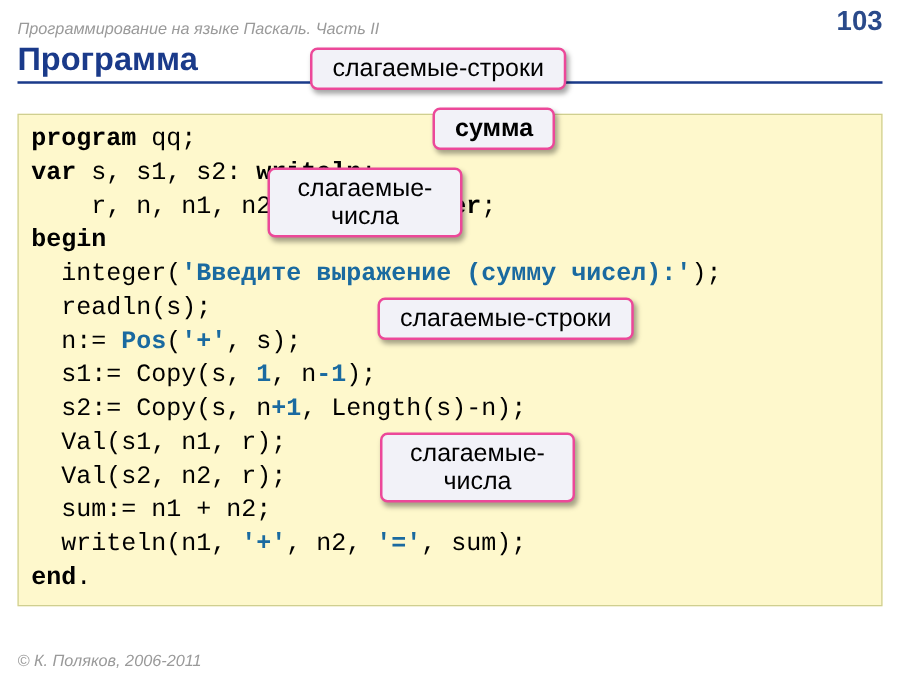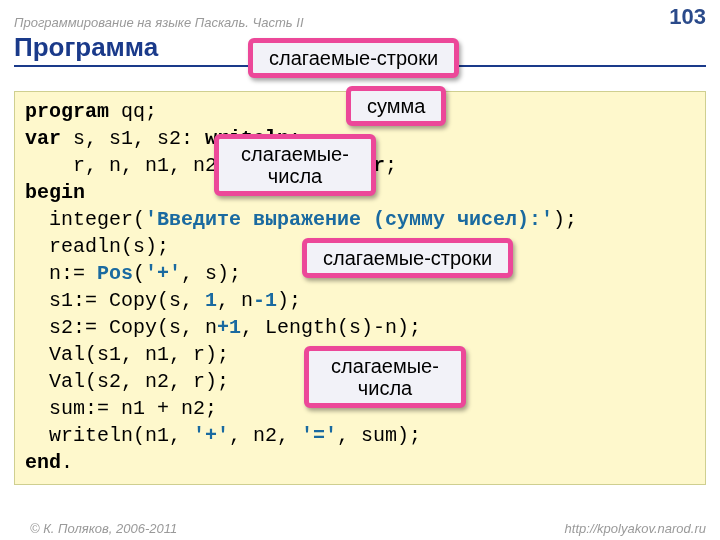--- a/index.html
+++ b/index.html
@@ -47,36 +47,36 @@
     line-height: 27px;
     color: #000;
     white-space: pre;
   }
   .kw { color: #000; font-weight: bold; }
   .str { color: #1a6aa0; font-weight: bold; margin-top: 20px; }
   .blue { color: #1a6aa0; font-weight: bold; }
   .callout {
     position: absolute;
     background: #f2f2f8;
-    border: 5px solid #ec4899;
+    border: 2px solid #ec4899;
     border-radius: 6px;
     padding: 4px 16px;
     font-family: Arial, sans-serif;
     font-size: 20px;
     color: #000;
     box-shadow: 2px 3px 4px rgba(0,0,0,0.35);
     text-align: center;
     line-height: 22px;
     white-space: normal;
     z-index: 5;
   }
   .footer {
     position: absolute;
     bottom: 4px;
-    left: 16px;
+    left: 0;
     right: 0;
     display: flex;
     justify-content: space-between;
     padding: 0 14px;
     font-size: 13px;
     color: #9a9a9a;
     font-style: italic;
   }
 </style>
 </head>
@@ -100,29 +100,28 @@
 <span>  s2:= Copy(s, n</span><span class="blue">+1</span><span>, Length(s)-n);</span>
 <span>  Val(s1, n1, r);</span>
 <span>  Val(s2, n2, r);</span>
 <span>  sum:= n1 + n2;</span>
 <span>  writeln(n1, </span><span class="str">'+'</span><span>, n2, </span><span class="str">'='</span><span>, sum);</span>
 <span class="kw">end</span><span>.</span></div>
 
 <div class="callout" style="left:248px; top:38px;">
   <span>слагаемые-строки</span>
 </div>
-<div class="callout" style="left:346px; top:86px;">
+<div class="callout" style="left:346px; top:86px;font-weight:bold;">
   <span>сумма</span>
 </div>
 <div class="callout" style="left:214px; top:134px; width:120px;">
   <span>слагаемые-</span><br><span>числа</span>
 </div>
 <div class="callout" style="left:302px; top:238px;">
   <span>слагаемые-строки</span>
 </div>
 <div class="callout" style="left:304px; top:346px; width:120px;">
   <span>слагаемые-</span><br><span>числа</span>
 </div>
 
 <div class="footer">
   <span>© К. Поляков, 2006-2011</span>
-  <span>http://kpolyakov.narod.ru</span>
 </div>
 
 </body></html>

